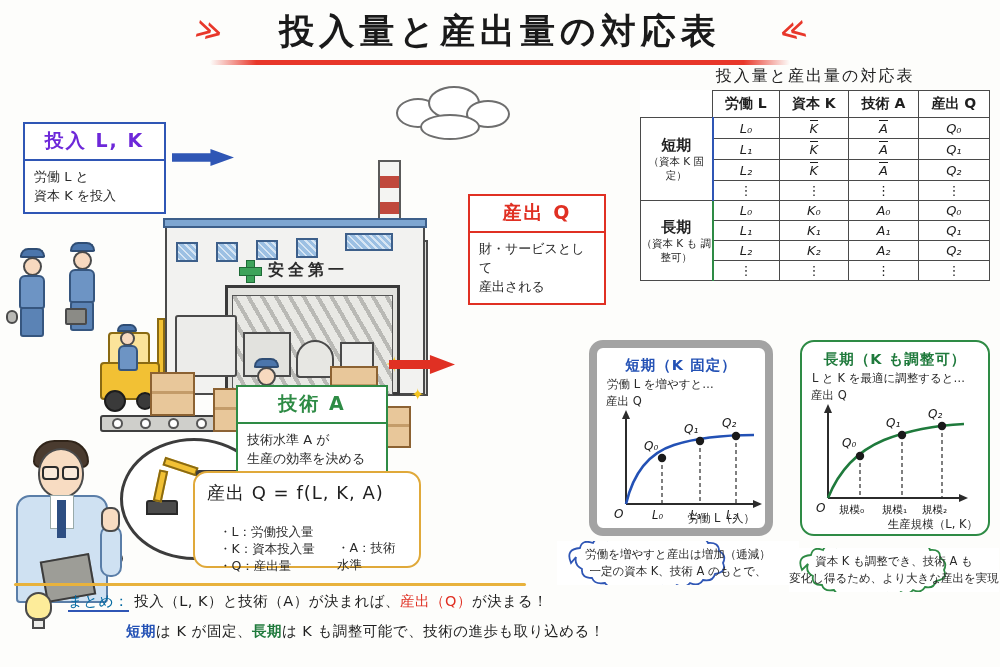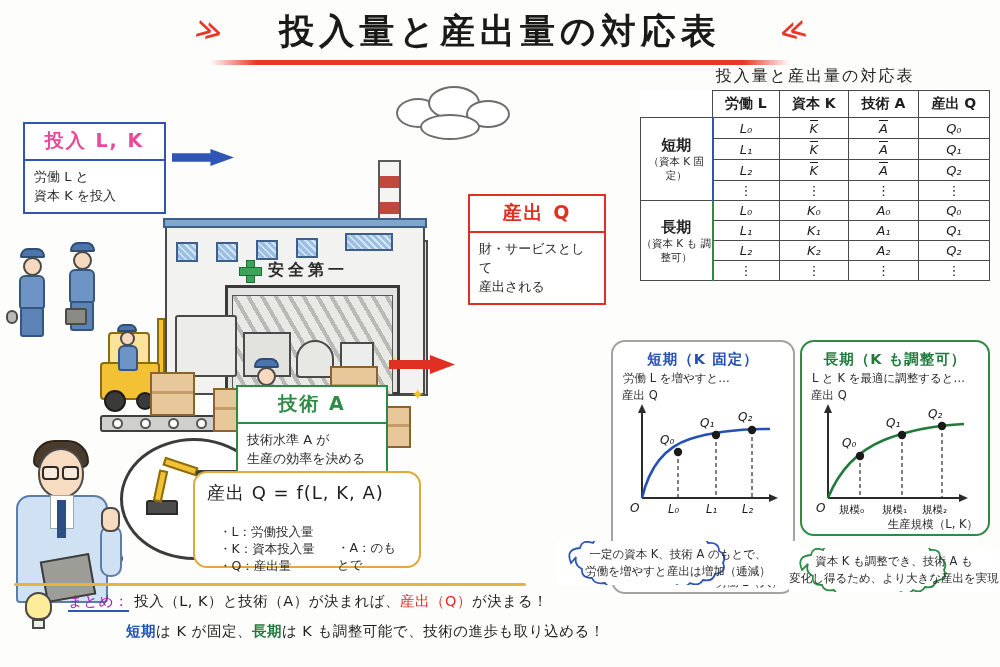--- a/index.html
+++ b/index.html
@@ -158,21 +158,21 @@
 
   
   .callout { position: absolute; background: #fff; }
   .callout .ctitle {
     text-align:center; font-weight:700; letter-spacing:2px;
     padding: 4px 0 5px;
   }
   .callout .cbody { padding: 6px 9px 7px; font-size: 13px; line-height: 19px; color:#2b2b2b; }
 
   #box-input { left: 23px; top: 122px; width: 143px; border: 2px solid #2f56b5; }
-  #box-input .ctitle { color:#ec4899; font-size:19px; border-bottom:2px solid #2f56b5; }
+  #box-input .ctitle { color:#6d28d9; font-size:19px; border-bottom:2px solid #2f56b5; }
   #box-output { left: 468px; top: 194px; width: 138px; border: 2px solid #e03023; }
   #box-output .ctitle { color:#e03023; font-size:19px; border-bottom:2px solid #e03023; }
   #box-tech { left: 236px; top: 385px; width: 152px; border: 2px solid #2e8b45; }
   #box-tech .ctitle { color:#2e8b45; font-size:19px; border-bottom:2px solid #2e8b45; }
 
   #box-formula {
     position:absolute; left:193px; top:471px; width:228px; height:97px;
     border:2px solid #e0a93a; border-radius:14px; background:#fff; padding:8px 12px;
   }
   #formula-main { font-size:18px; color:#1f1f1f; letter-spacing:1px; margin-bottom:18px; font-style:normal; }
@@ -204,21 +204,21 @@
   .rh-long  { color:#1f7a3c; }
   .bar-blue { border-right:2.5px solid #2f56b5 !important; }
   .bar-green { border-right:2.5px solid #2e8b45 !important; }
   .ovl { font-position: over; }
   .ovl span { border-top:1.3px solid currentColor; padding-top:1px; display:inline-block; line-height:13px; }
 
   
   .graph-panel {
     position:absolute; background:#fff; border-radius:14px; padding:8px 10px;
   }
-  #panel-short { left:611px; top:340px; width:184px; height:254px; border:2px solid #a3a3a3; }
+  #panel-short { left:589px; top:340px; width:184px; height:196px; border:8px solid #a3a3a3; }
   #panel-long  { left:800px; top:340px; width:190px; height:196px; border:2px solid #2e8b45; }
   .g-title { text-align:center; font-size:14.5px; font-weight:700; letter-spacing:1px; }
   #panel-short .g-title { color:#2351b5; }
   #panel-long  .g-title { color:#1f7a3c; }
   .g-sub { font-size:11.5px; color:#2b2b2b; margin-top:2px; }
   .g-ylabel { position:absolute; left:9px; top:46px; font-size:11.5px; color:#2b2b2b; }
   .g-xlabel { position:absolute; right:10px; bottom:2px; font-size:11.5px; color:#2b2b2b; }
 
   
   .cloud { position:absolute; background:#fff; }
@@ -226,21 +226,21 @@
   #cloud-long  { left:789px; top:548px; width:210px; height:44px;text-decoration:underline; }
   .cloud-text { position:absolute; font-size:11.5px; line-height:17px; color:#2b2b2b; text-align:center; width:100%; top:5px; }
 
   
   #summary-rule { position:absolute; left:14px; top:583px; width:512px; height:3px; background:#e8b23c; border-radius:2px; }
   #summary-bulb { position:absolute; left:22px; top:592px; width:32px; height:38px; }
   #sum-bulb-glass { position:absolute; left:3px; top:0; width:27px; height:28px; background:#fdec9a; border:2px solid #4a4a4a; border-radius:50% 50% 40% 40%; }
   #sum-bulb-base { position:absolute; left:10px; top:27px; width:13px; height:10px; background:#ededea; border:2px solid #4a4a4a; }
   #summary-line1 { position:absolute; left:68px; top:592px; font-size:14.5px; color:#1f1f1f; letter-spacing:0.5px; }
   #summary-line2 { position:absolute; left:126px; top:622px; font-size:14.5px; color:#1f1f1f; letter-spacing:0.5px; }
-  .sum-label { color:#a21caf; border-bottom:2px solid #2f56b5; padding-bottom:1px; }
+  .sum-label { color:#0369a1; border-bottom:2px solid #2f56b5; padding-bottom:1px; }
   .t-red { color:#e03023; }
   .t-blue { color:#2351b5; font-weight:700; }
   .t-green { color:#1f7a3c; font-weight:700; }
 </style>
 </head>
 <body>
 
 <div class="page">
 
   <div id="title-area">
@@ -386,21 +386,21 @@
       <div>生産の効率を決める</div>
     </div>
   </div>
 
   <div id="box-formula">
     <div id="formula-main">産出 Q = f(L, K, A)</div>
     <div id="formula-grid">
       <div class="fline">・L：労働投入量</div>
       <div class="fline">・K：資本投入量</div>
       <div class="fline">・Q：産出量</div>
-      <div id="f-a">・A：のもとで</div>
+      <div id="f-a">・A：技術水準</div>
     </div>
   </div>
 
   <div id="table-title">投入量と産出量の対応表</div>
   <table id="data-table">
     <thead>
       <tr>
         <th class="corner-blank" style="width:72px;"></th>
         <th>労働 L</th>
         <th>資本 K</th>
@@ -522,22 +522,22 @@
       <text id="l-x2" x="114" y="111" font-size="10.5" fill="#1a1a1a" font-family="DejaVu Sans, sans-serif">規模₂</text>
     </svg>
     <div class="g-xlabel">生産規模（L, K）</div>
   </div>
 
   <div class="cloud" id="cloud-short">
     <svg width="242" height="44" style="position:absolute;left:0;top:0;">
       <path d="M14,22 q-6,-14 9,-15 q2,-9 13,-5 q4,-8 14,-3 q5,-7 14,-2 q6,-7 15,-1 q7,-7 15,-1 q8,-6 15,0 q8,-5 15,1 q9,-4 14,2 q10,-3 13,4 q11,-1 11,8 q8,4 4,12 q4,9 -8,11 q-2,8 -12,6 q-4,7 -13,3 q-5,6 -13,2 q-7,6 -14,1 q-7,6 -14,1 q-8,6 -15,0 q-8,5 -15,-1 q-9,4 -14,-3 q-10,2 -13,-5 q-11,0 -10,-9 q-8,-4 -6,-12 z" fill="#ffffff" stroke="#2f56b5" stroke-width="1.8"></path>
     </svg>
     <div class="cloud-text">
+      <div>労働を増やすと産出は増加（逓減）</div>
       <div>一定の資本 K、技術 A のもとで、</div>
-      <div>労働を増やすと産出は増加（逓減）</div>
     </div>
   </div>
 
   <div class="cloud" id="cloud-long">
     <svg width="210" height="44" style="position:absolute;left:0;top:0;">
       <path d="M13,22 q-6,-14 9,-15 q2,-9 12,-5 q4,-8 13,-3 q5,-7 13,-2 q6,-7 14,-1 q7,-7 14,-1 q8,-6 14,0 q8,-5 14,1 q9,-4 13,2 q10,-3 12,4 q11,-1 10,8 q8,4 4,12 q4,9 -8,11 q-2,8 -11,6 q-4,7 -12,3 q-5,6 -12,2 q-7,6 -13,1 q-7,6 -13,1 q-8,6 -14,0 q-8,5 -14,-1 q-9,4 -13,-3 q-10,2 -12,-5 q-11,0 -9,-9 q-8,-4 -5,-12 z" fill="#ffffff" stroke="#2e8b45" stroke-width="1.8"></path>
     </svg>
     <div class="cloud-text">
       <div>資本 K も調整でき、技術 A も</div>
       <div>変化し得るため、より大きな産出を実現</div>

